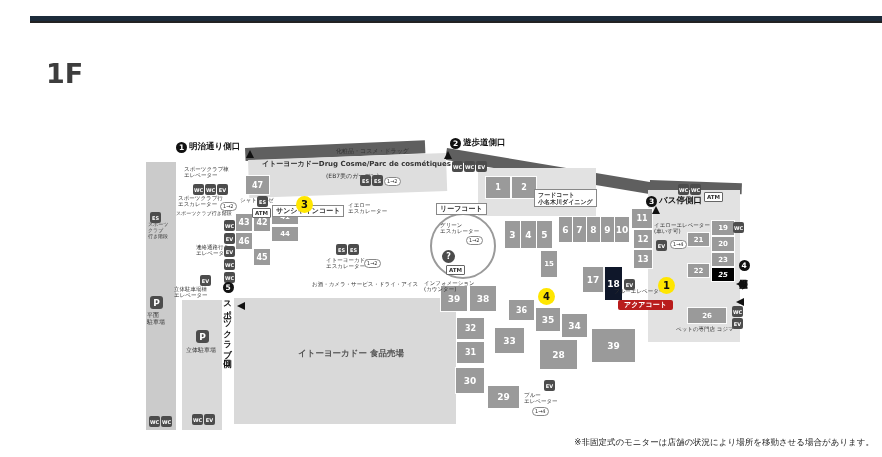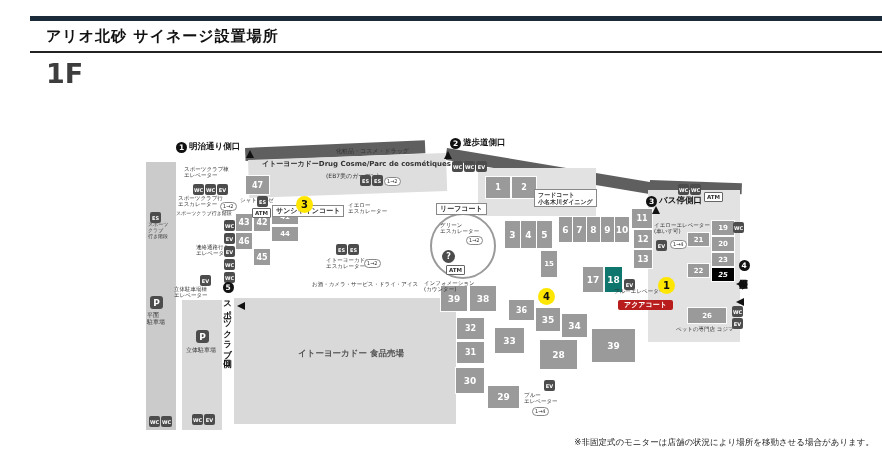--- a/index.html
+++ b/index.html
@@ -36,21 +36,20 @@
         padding:0 2px;line-height:7px;z-index:6;}
   .tri{position:absolute;width:0;height:0;z-index:15;}
   .tri-up{border-left:4px solid transparent;border-right:4px solid transparent;border-bottom:8px solid #111;}
   .tri-left{border-top:4px solid transparent;border-bottom:4px solid transparent;border-right:8px solid #111;}
 </style>
 </head>
 <body>
 
 <div id="title-block">
   <div class="topbar" style="background: rgb(28, 43, 58);"></div>
-  <h1>アリオ北砂 サイネージ設置場所</h1>
   <div class="underline"></div>
 </div>
 
 <div id="floor">1F</div>
 
 <div id="map">
     <div class="area" style="left: 245px; top: 148px; width: 180px; height: 13px; background: rgb(95, 95, 95); transform: rotate(-2.5deg); transform-origin: left top;"></div>
     <div class="area" style="left: 447px; top: 148px; width: 207px; height: 12px; background: rgb(95, 95, 95); transform: rotate(9.5deg); transform-origin: left top;"></div>
     <div class="area" style="left: 650px; top: 180px; width: 92px; height: 11px; background: rgb(95, 95, 95); transform: rotate(2deg); transform-origin: left top;"></div>
     <div class="area" style="left: 248px; top: 160px; width: 198px; height: 38px; background: rgb(222, 222, 222); transform: rotate(-2deg); transform-origin: left top;"></div>
@@ -69,21 +68,21 @@
     <div class="unit" style="left: 573px; top: 217px; width: 13px; height: 25px; background: rgb(154, 154, 154); font-size: 9px;">7</div>
     <div class="unit" style="left: 587px; top: 217px; width: 13px; height: 25px; background: rgb(154, 154, 154); font-size: 9px;">8</div>
     <div class="unit" style="left: 601px; top: 217px; width: 13px; height: 25px; background: rgb(154, 154, 154); font-size: 9px;">9</div>
     <div class="unit" style="left: 615px; top: 217px; width: 14px; height: 25px; background: rgb(154, 154, 154); font-size: 9px;">10</div>
     <div class="unit" style="left: 632px; top: 209px; width: 20px; height: 19px; background: rgb(154, 154, 154); font-size: 8px;">11</div>
     <div class="unit" style="left: 634px; top: 230px; width: 18px; height: 18px; background: rgb(154, 154, 154); font-size: 8px;">12</div>
     <div class="unit" style="left: 634px; top: 250px; width: 18px; height: 18px; background: rgb(154, 154, 154); font-size: 8px;">13</div>
     <div class="unit" style="left: 541px; top: 251px; width: 16px; height: 26px; background: rgb(154, 154, 154); font-size: 7px;">15</div>
     <div class="unit" style="left: 558px; top: 267px; width: 23px; height: 25px; background: rgb(154, 154, 154); font-size: 9px; margin-left: 28px;">16</div>
     <div class="unit" style="left: 583px; top: 267px; width: 20px; height: 25px; background: rgb(154, 154, 154); font-size: 9px;">17</div>
-    <div class="unit" style="left: 605px; top: 267px; width: 17px; height: 25px; background: #0f766e; font-size: 9px;">18</div>
+    <div class="unit" style="left: 605px; top: 267px; width: 17px; height: 33px; background: #0f172a; font-size: 9px;">18</div>
     <div class="unit" style="left: 712px; top: 221px; width: 22px; height: 14px; background: rgb(154, 154, 154); font-size: 7px;">19</div>
     <div class="unit" style="left: 712px; top: 237px; width: 22px; height: 14px; background: rgb(154, 154, 154); font-size: 7px;">20</div>
     <div class="unit" style="left: 688px; top: 233px; width: 21px; height: 13px; background: rgb(154, 154, 154); font-size: 7px;">21</div>
     <div class="unit" style="left: 688px; top: 264px; width: 21px; height: 13px; background: rgb(154, 154, 154); font-size: 7px;">22</div>
     <div class="unit" style="left: 712px; top: 253px; width: 22px; height: 13px; background: rgb(154, 154, 154); font-size: 7px;">23</div>
     <div class="unit" style="left: 712px; top: 268px; width: 22px; height: 13px; background: #000000; font-size: 7px; font-style: italic;">25</div>
     <div class="unit" style="left: 688px; top: 308px; width: 38px; height: 15px; background: rgb(154, 154, 154); font-size: 7px;">26</div>
     <div class="unit" style="left: 592px; top: 329px; width: 43px; height: 33px; background: rgb(154, 154, 154); font-size: 9px;">39</div>
     <div class="unit" style="left: 540px; top: 340px; width: 37px; height: 29px; background: rgb(154, 154, 154); font-size: 9px;">28</div>
     <div class="unit" style="left: 488px; top: 386px; width: 31px; height: 22px; background: rgb(154, 154, 154); font-size: 9px;">29</div>

